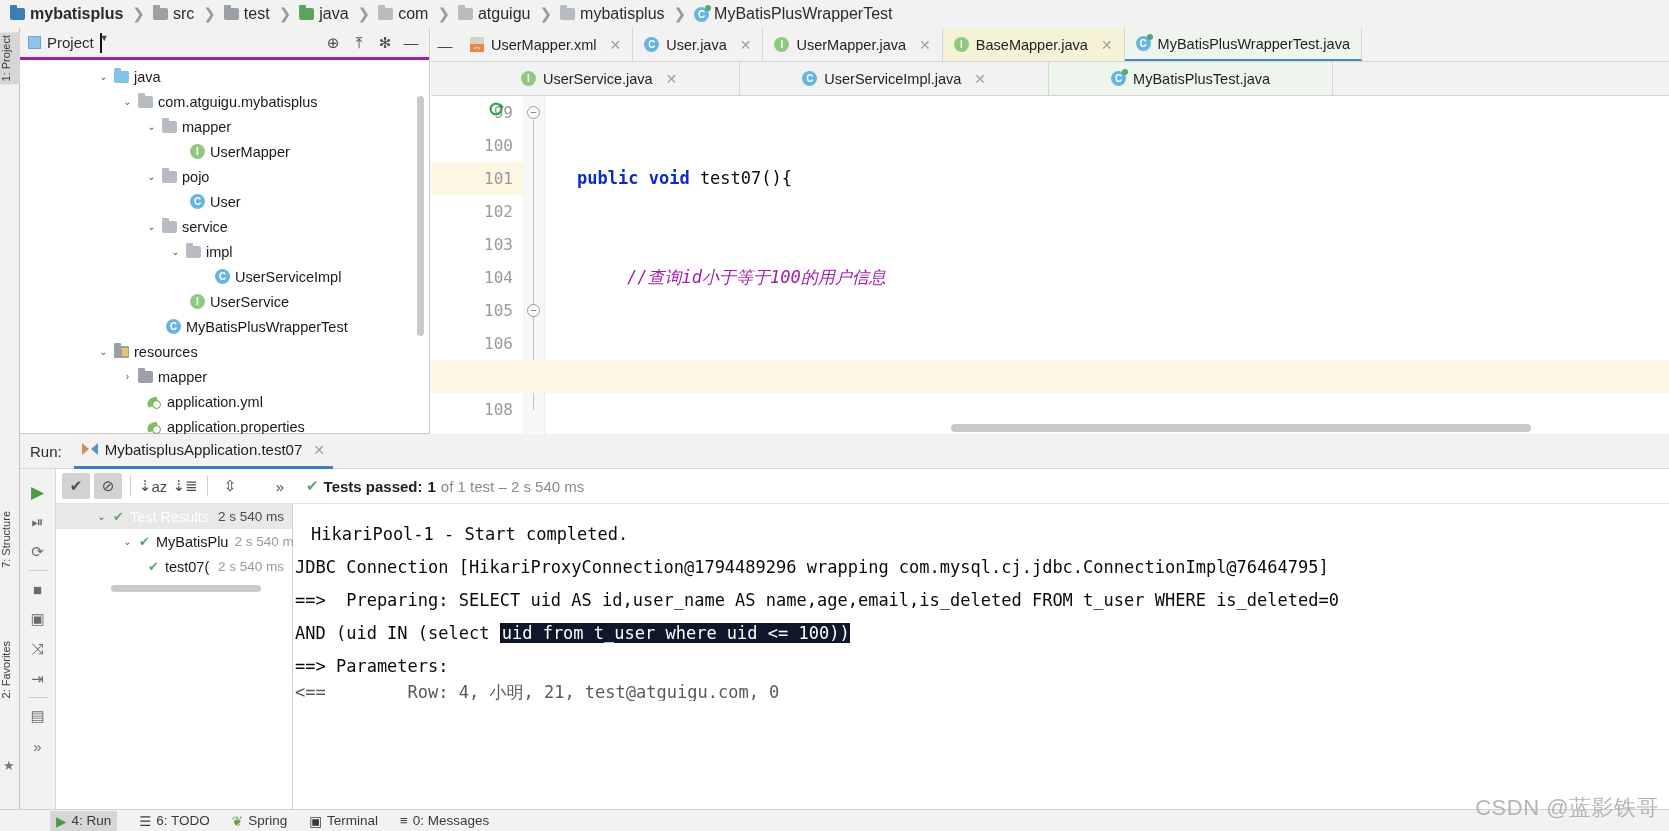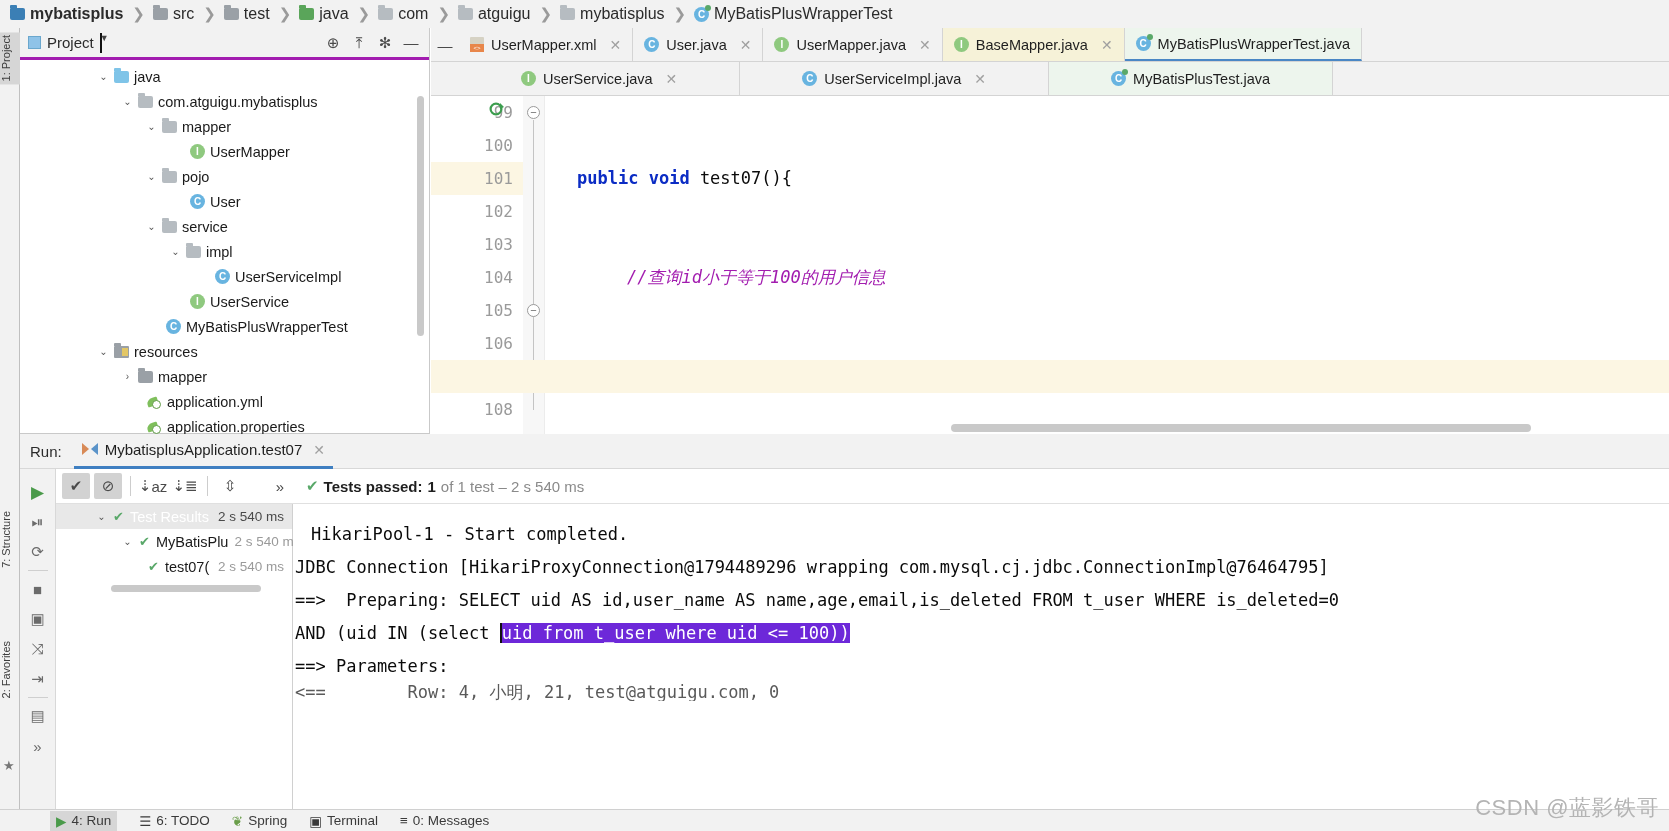--- a/index.html
+++ b/index.html
@@ -157,21 +157,21 @@
   .ttrow.sel { background:#e8e8e8; }
   .ttrow .chk { color:#59a869; font-size:13px; }
   .ttrow .dur { color:#4a4a4a; font-size:13.5px; margin-left:auto; padding-right:8px; }
   .ttrow .dur.dim { color:#9a9a9a; }
   .ttscroll { width:150px; height:7px; background:#c9c9c9; border-radius:4px;
     margin:6px 0 0 55px; }
   .console { flex:1; position:relative; overflow:hidden; background:#fff;
     font-family:"DejaVu Sans Mono", monospace; font-size:17px; color:#0a0a0a; }
   .cline { height:33px; line-height:33px; padding-left:18px; white-space:pre; }
   .cline.clip { color:#cfcfcf; }
-  .sel { background:#6d28d9; color:#fff; }
+  .sel { background:#0f172a; color:#fff; }
   .caret { display:inline-block; width:2px; height:20px; background:#111;
     vertical-align:-4px; }
 
   
   .statusbar { position:absolute; left:0; bottom:0; width:1669px; height:22px;
     background:#f2f2f2; border-top:1px solid #d0d0d0; display:flex; align-items:center;
     gap:22px; padding-left:56px; font-size:13.5px; color:#3a3a3a; }
   .sbitem { display:flex; align-items:center; gap:5px; }
   .sbitem.active { background:#d6d6d6; padding:2px 6px; margin-left:-6px; }
 

